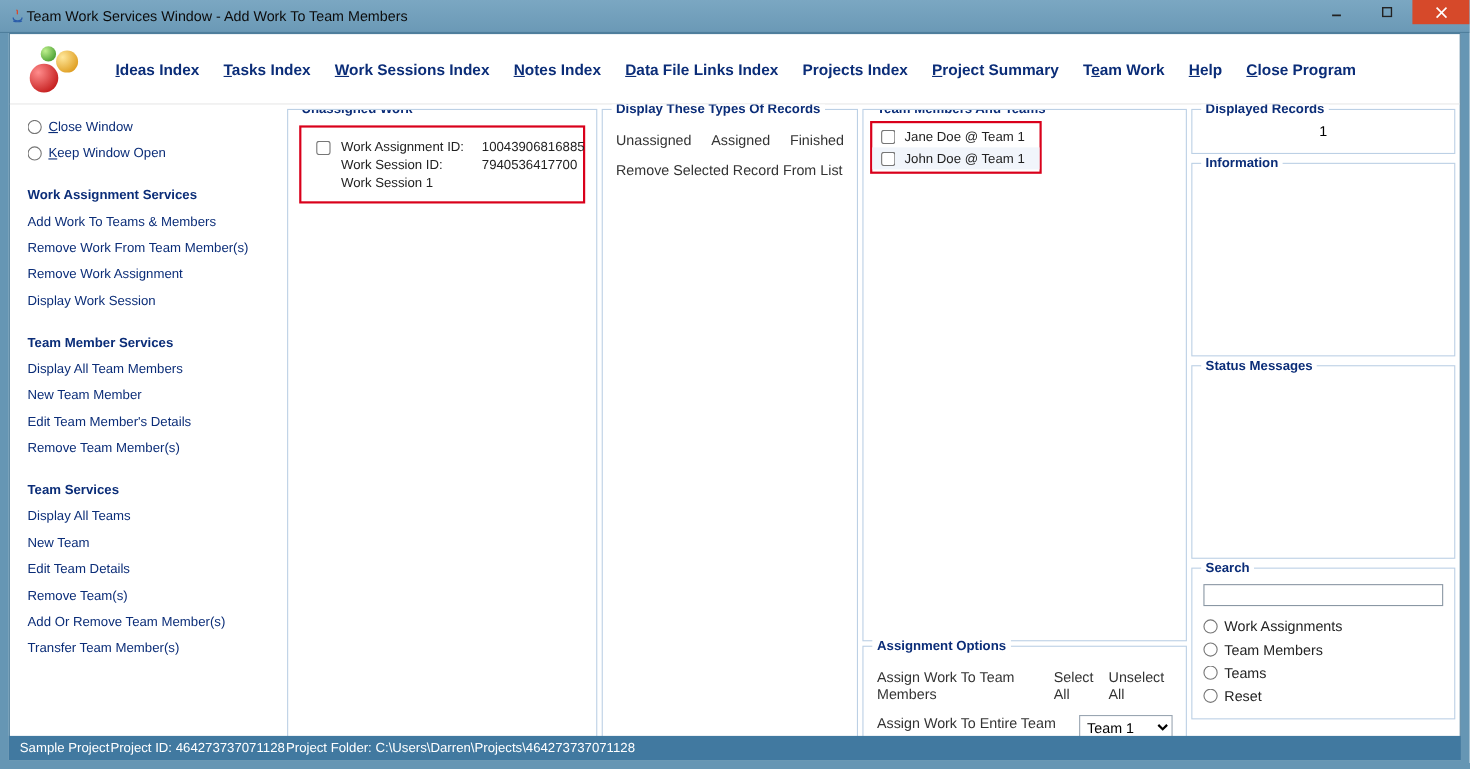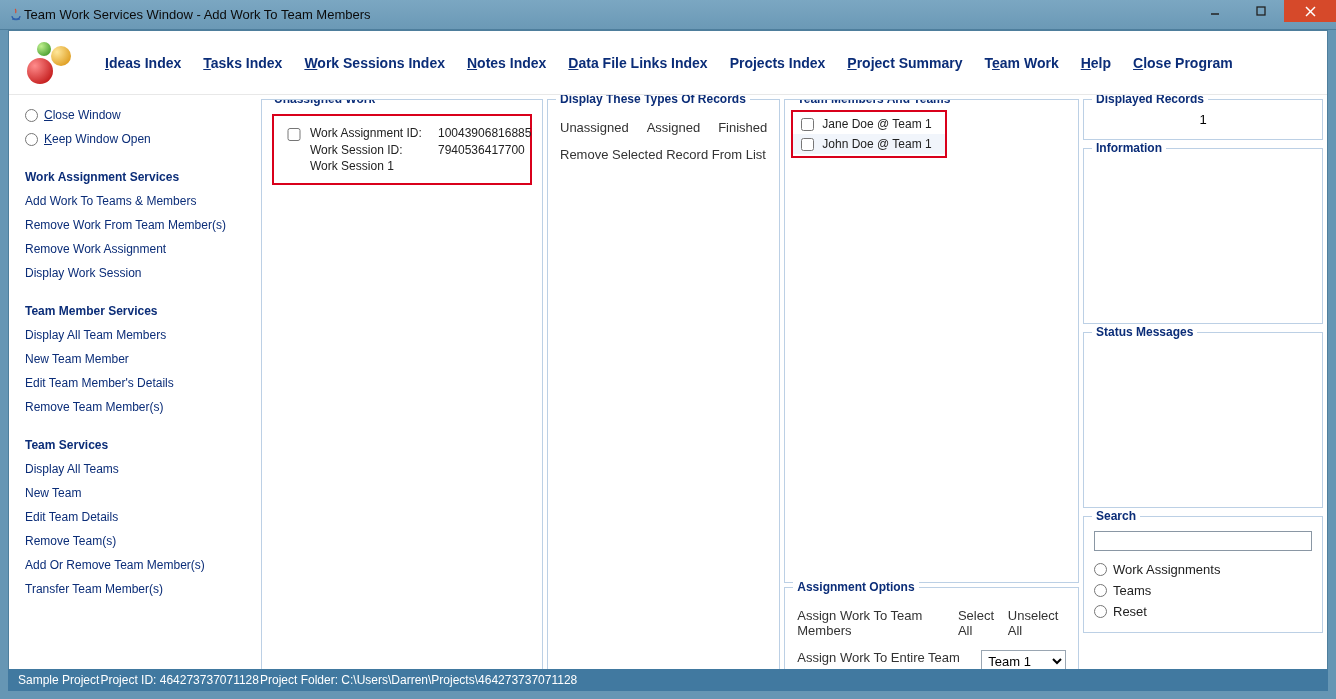--- a/index.html
+++ b/index.html
@@ -369,20 +369,24 @@
 
       <div class="group searchbox">
         <div class="legend">Search</div>
         <input type="text" value="" style="">
         <label class="opt">
             <input type="radio" name="srch" style="">
             <span>Work Assignments</span>
           </label>
         <label class="opt">
             <input type="radio" name="srch" style="">
+            <span>Team Members</span>
+          </label>
+        <label class="opt">
+            <input type="radio" name="srch" style="">
             <span>Teams</span>
           </label>
         <label class="opt">
             <input type="radio" name="srch" style="">
             <span>Reset</span>
           </label>
       </div>
     </div>
 
   </div>

